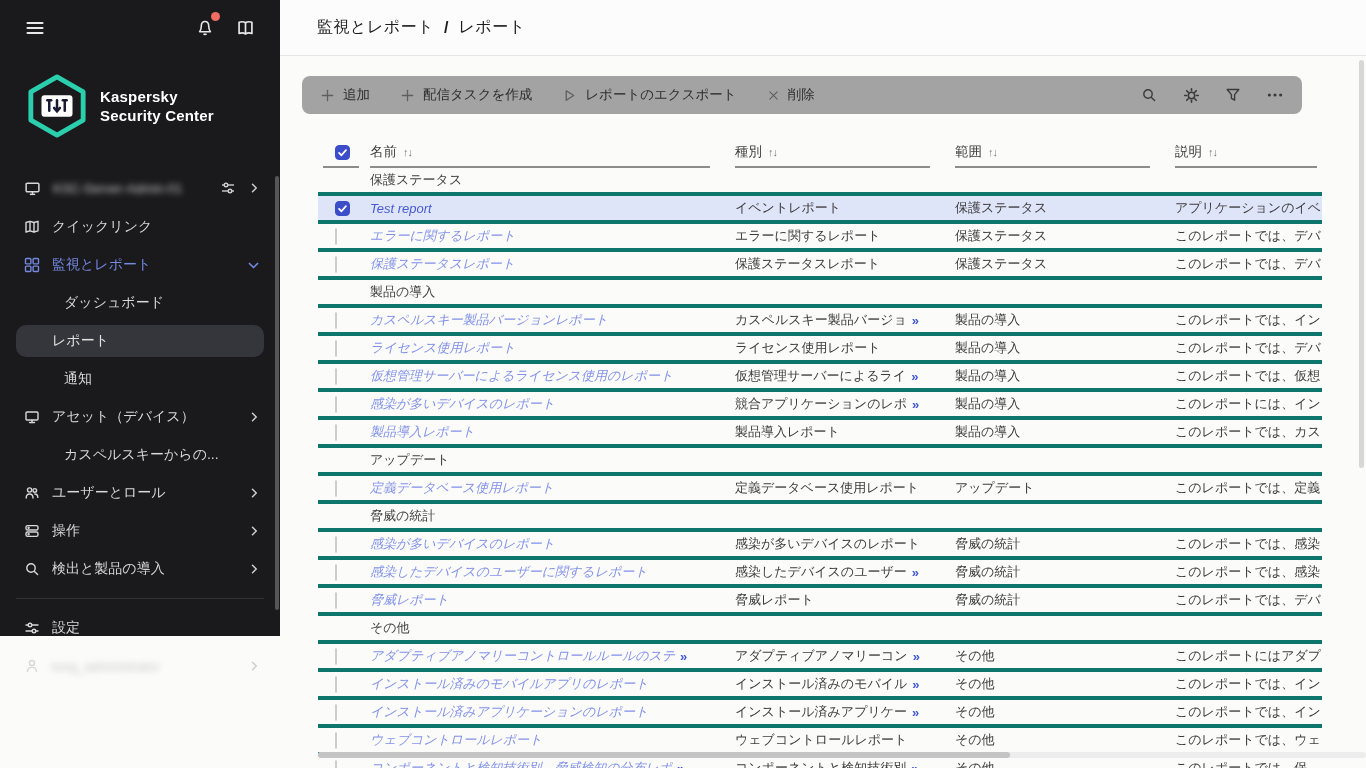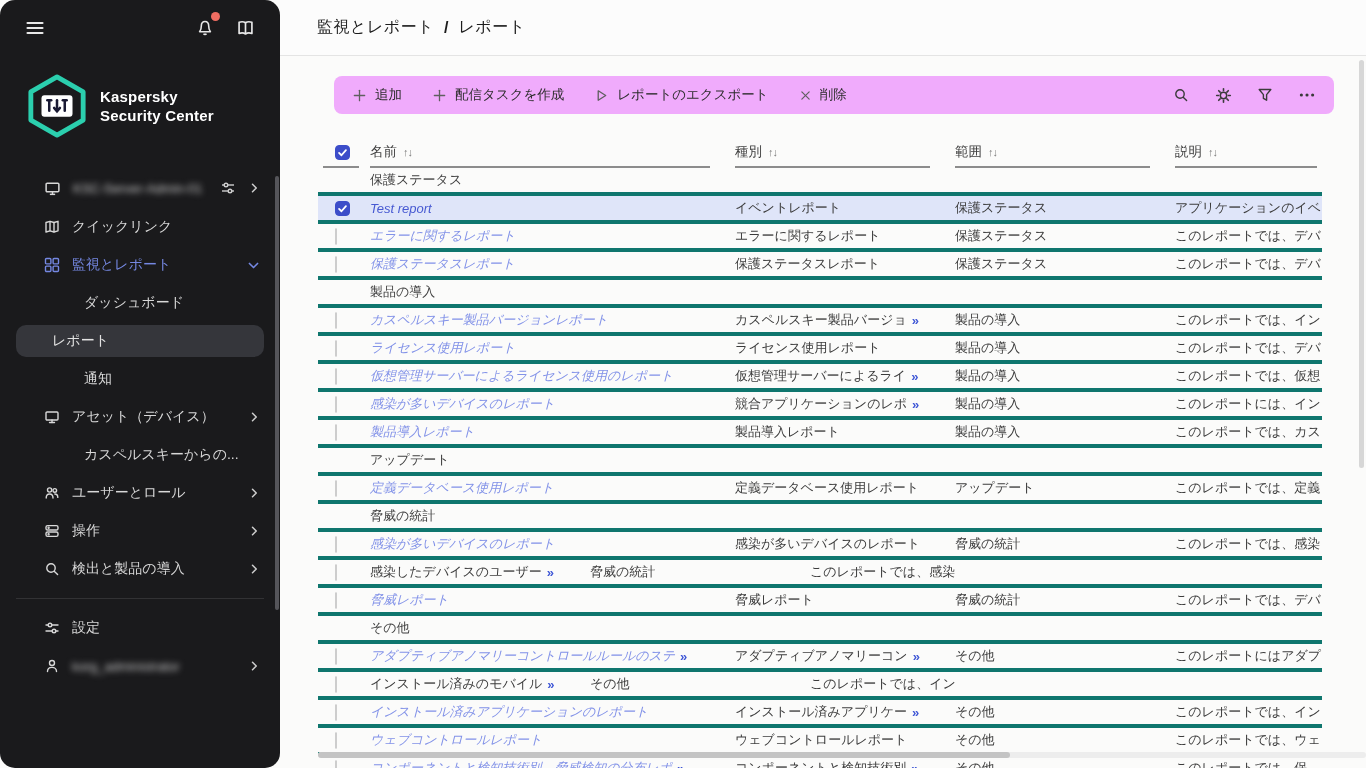--- a/index.html
+++ b/index.html
@@ -1,47 +1,47 @@
 <!DOCTYPE html>
 <html><head>
 <meta charset="utf-8">
 <style>
   * { margin:0; padding:0; box-sizing:border-box; }
   html,body { width:1366px; height:768px; overflow:hidden; }
   body { font-family:"Liberation Sans","DejaVu Sans",sans-serif; background:#fbfbfa; color:#3c3c3c; }
 
   
-  .sidebar { position:absolute; left:0; top:0; width:280px; height:768px; background:#1a1a1c; color:#dcdcdc; z-index:5;border-radius:15px; }
+  .sidebar { position:absolute; left:0; top:0; width:280px; height:636px; background:#1a1a1c; color:#dcdcdc; z-index:5; }
   .topbar { display:flex; align-items:center; height:56px; padding:0 22px; }
   .topbar .spacer { flex:1; }
   .icon-btn { color:#e8e8e8; width:26px; height:26px; display:flex; align-items:center; justify-content:center; position:relative; cursor:pointer; }
   .icon-btn + .icon-btn { margin-left:14px; }
   .badge-dot { position:absolute; top:-3px; right:-2px; width:9px; height:9px; border-radius:50%; background:#ef6d62; }
   .logo-row { display:flex; align-items:center; margin:18px 0 0 26px; }
   .brand { margin-left:12px; font-weight:bold; font-size:15px; line-height:19px; color:#ffffff; letter-spacing:.2px; }
   .nav { margin-top:26px; }
-  .nav-item { display:flex; align-items:center; height:38px; padding:0 20px 0 44px; font-size:14px; color:#d8d8d8; cursor:pointer; position:relative;justify-content:center; }
+  .nav-item { display:flex; align-items:center; height:38px; padding:0 20px 0 24px; font-size:14px; color:#d8d8d8; cursor:pointer; position:relative;justify-content:center; }
   .nav-item .lbl { margin-left:12px; flex:1; white-space:nowrap; overflow:hidden; }
   .nav-item.no-icon .lbl { margin-left:40px; }
   .nav-item.accent, .nav-item.accent .lbl { color:#7588e2; }
   .nav-item .chev { color:#cfcfcf; display:flex; }
   .nav-item.accent .chev { color:#7588e2; }
   .nav-item.active-pill { background:#35363b; border-radius:10px; margin:3px 16px; padding-left:12px; height:32px; color:#e2e2e2; }
   .nav-item.active-pill .lbl { margin-left:24px; }
   .nav-divider { height:1px; background:#323234; margin:10px 16px; }
   .masked { filter:blur(3px); color:#c9c9c9; font-size:13px; }
   .side-scroll { position:absolute; right:1px; top:176px; width:4px; height:434px; border-radius:2px; background:#55555a; }
 
   
   .main { position:absolute; left:280px; top:0; width:1086px; height:768px; background:#fbfbfa; }
   .breadcrumb-bar { height:56px; background:#fcfcfc; border-bottom:1px solid #e4e4e4; display:flex; align-items:center; padding-left:37px; }
   .crumb { font-size:16px; color:#1c1c1c; font-weight:500; letter-spacing:.5px; }
   .crumb-sep { font-size:16px; color:#1c1c1c; font-weight:bold; margin:0 10px; }
 
-  .toolbar { position:absolute; left:54px; top:76px; width:1000px; height:38px; background:#f0abfc; border-radius:8px; display:flex; align-items:center; padding:0 18px;font-family:Liberation Serif, serif; }
+  .toolbar { position:absolute; left:22px; top:76px; width:1000px; height:38px; background:#a3a3a3; border-radius:8px; display:flex; align-items:center; padding:0 18px;font-family:Liberation Serif, serif; }
   .tb-btn { display:flex; align-items:center; gap:8px; font-size:13.5px; color:#2d2d2d; cursor:pointer; margin-right:30px; white-space:nowrap; }
   .tb-btn .ticon { color:#5f5f5f; display:flex; }
   .tb-icons { margin-left:auto; display:flex; align-items:center; gap:24px; }
   .tb-icon { color:#3a3a3a; width:18px; height:18px; display:flex; align-items:center; justify-content:center; cursor:pointer; }
 
   
   .table-wrap { position:absolute; left:38px; top:136px; width:1004px; overflow:hidden; }
   .thead { display:flex; height:32px; align-items:flex-start; position:relative; }
   .col-cb { width:52px; flex:none; padding-left:17px; }
   .col-name { width:365px; flex:none; }
@@ -554,20 +554,25 @@
           <div class="cell col-type">
             <span class="type-flex">
               <span>感染が多いデバイスのレポート</span>
             </span>
           </div>
           <div class="cell col-scope">脅威の統計</div>
           <div class="cell col-desc">このレポートでは、感染</div>
         </div>
         <div class="trow">
           <div class="col-cb"><span class="cb "></span></div>
+          <div class="cell col-name">
+            <span class="name-flex">
+              <a class="rlink">感染したデバイスのユーザーに関するレポート</a>
+            </span>
+          </div>
           <div class="cell col-type">
             <span class="type-flex">
               <span>感染したデバイスのユーザー</span>
               <span class="more-link">»</span>
             </span>
           </div>
           <div class="cell col-scope">脅威の統計</div>
           <div class="cell col-desc">このレポートでは、感染</div>
         </div>
         <div class="trow">
@@ -601,20 +606,25 @@
             <span class="type-flex">
               <span>アダプティブアノマリーコン</span>
               <span class="more-link">»</span>
             </span>
           </div>
           <div class="cell col-scope">その他</div>
           <div class="cell col-desc">このレポートにはアダプ</div>
         </div>
         <div class="trow">
           <div class="col-cb"><span class="cb "></span></div>
+          <div class="cell col-name">
+            <span class="name-flex">
+              <a class="rlink">インストール済みのモバイルアプリのレポート</a>
+            </span>
+          </div>
           <div class="cell col-type">
             <span class="type-flex">
               <span>インストール済みのモバイル</span>
               <span class="more-link">»</span>
             </span>
           </div>
           <div class="cell col-scope">その他</div>
           <div class="cell col-desc">このレポートでは、イン</div>
         </div>
         <div class="trow">

